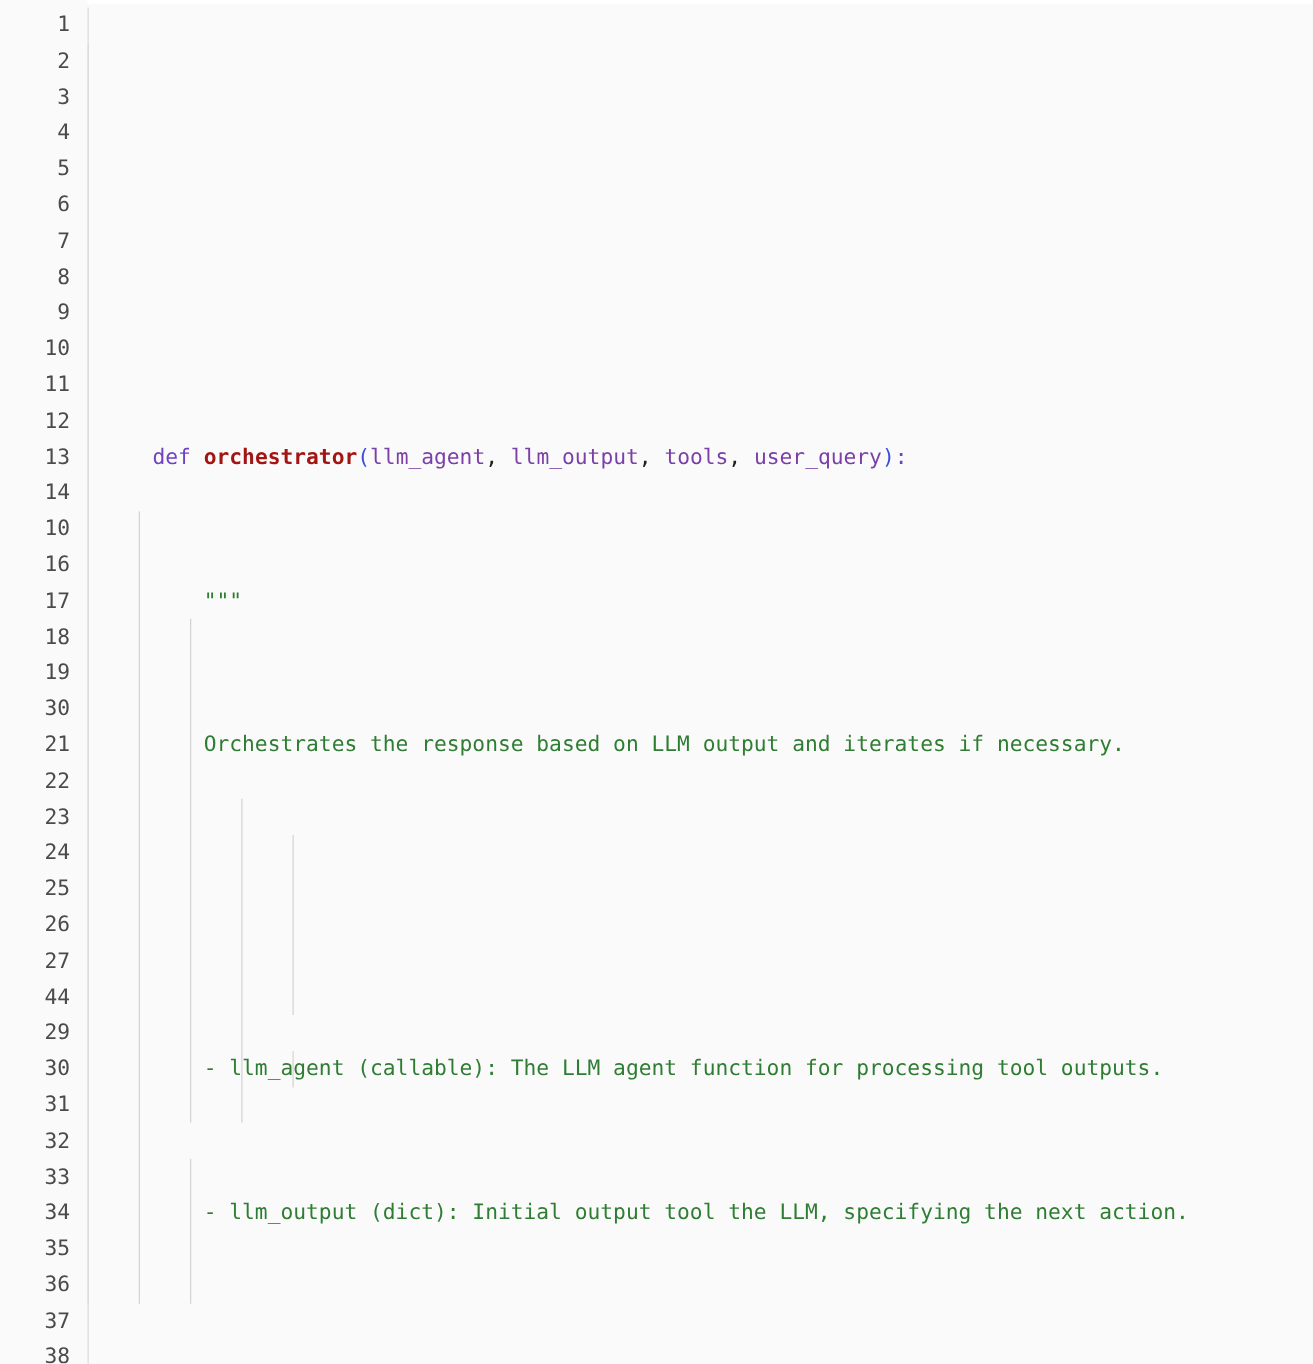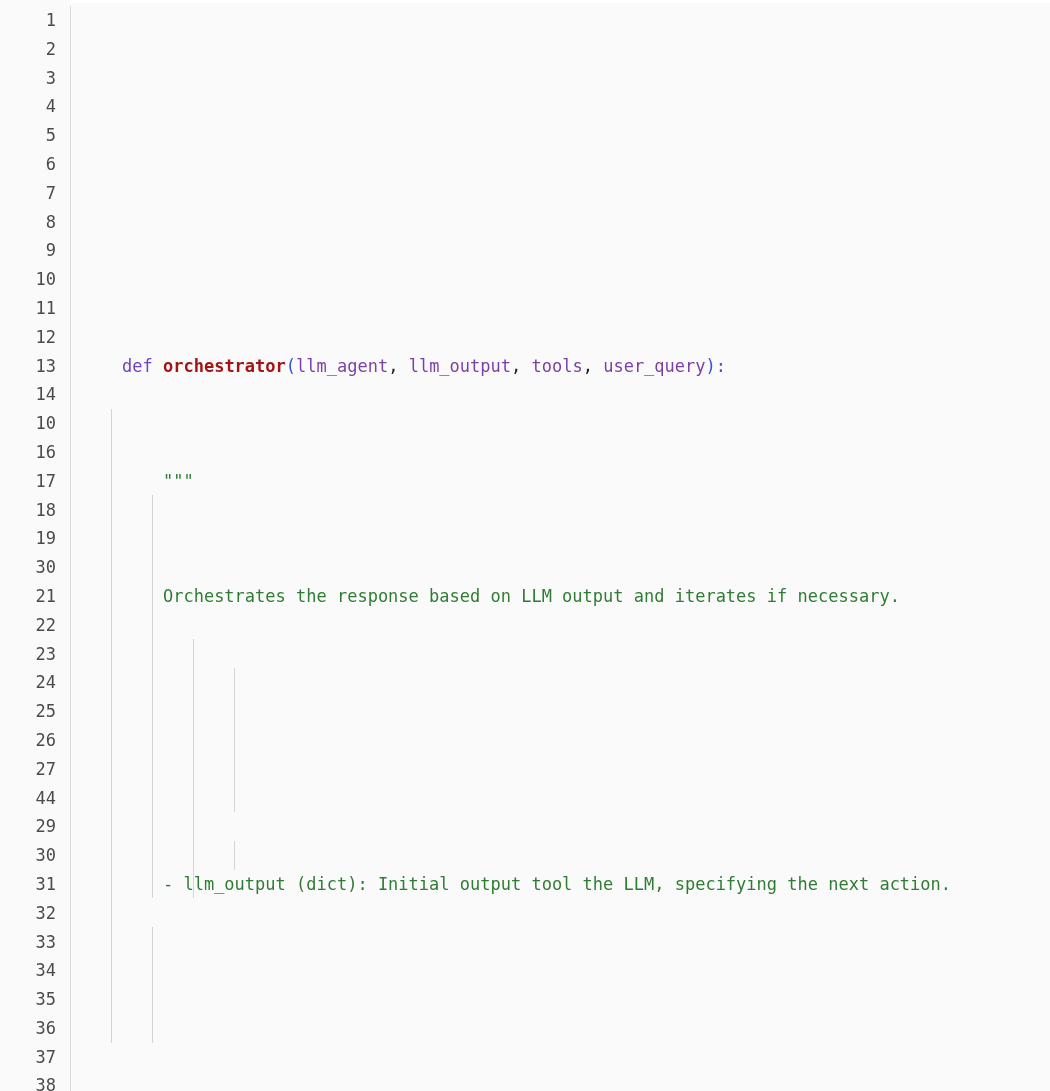--- a/index.html
+++ b/index.html
@@ -146,20 +146,21 @@
 
     <div class="row"><span class="tok kdef">def</span><span class="tok"> </span><span class="tok fn">orchestrator</span><span class="tok b1">(</span><span class="tok par">llm_agent</span><span class="tok op">, </span><span class="tok par">llm_output</span><span class="tok op">, </span><span class="tok par">tools</span><span class="tok op">, </span><span class="tok par">user_query</span><span class="tok b1">)</span><span class="tok kdef">:</span></div>
 
     <div class="row">    <span class="tok doc">"""</span></div>
 
     <div class="row">    <span class="tok doc">Orchestrates the response based on LLM output and iterates if necessary.</span></div>
 
     <div class="row"></div>
 
 
+    <div class="row">    <span class="tok doc">- llm_agent (callable): The LLM agent function for processing tool outputs.</span></div>
 
     <div class="row">    <span class="tok doc">- llm_output (dict): Initial output tool the LLM, specifying the next action.</span></div>
 
     
 
     
 
     
 
     

